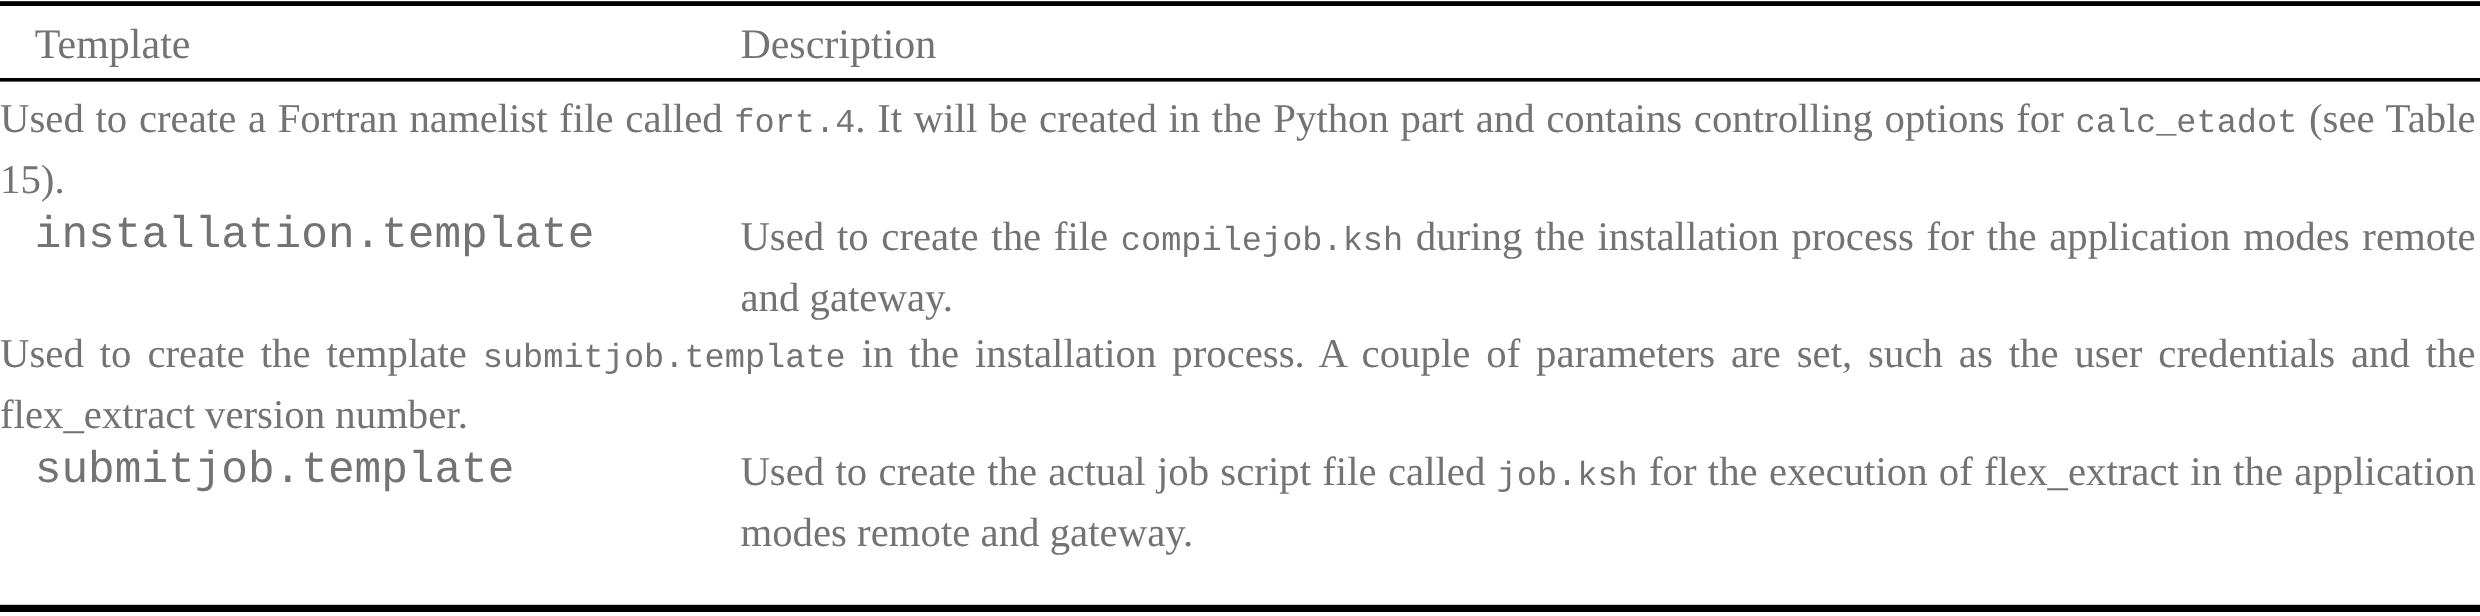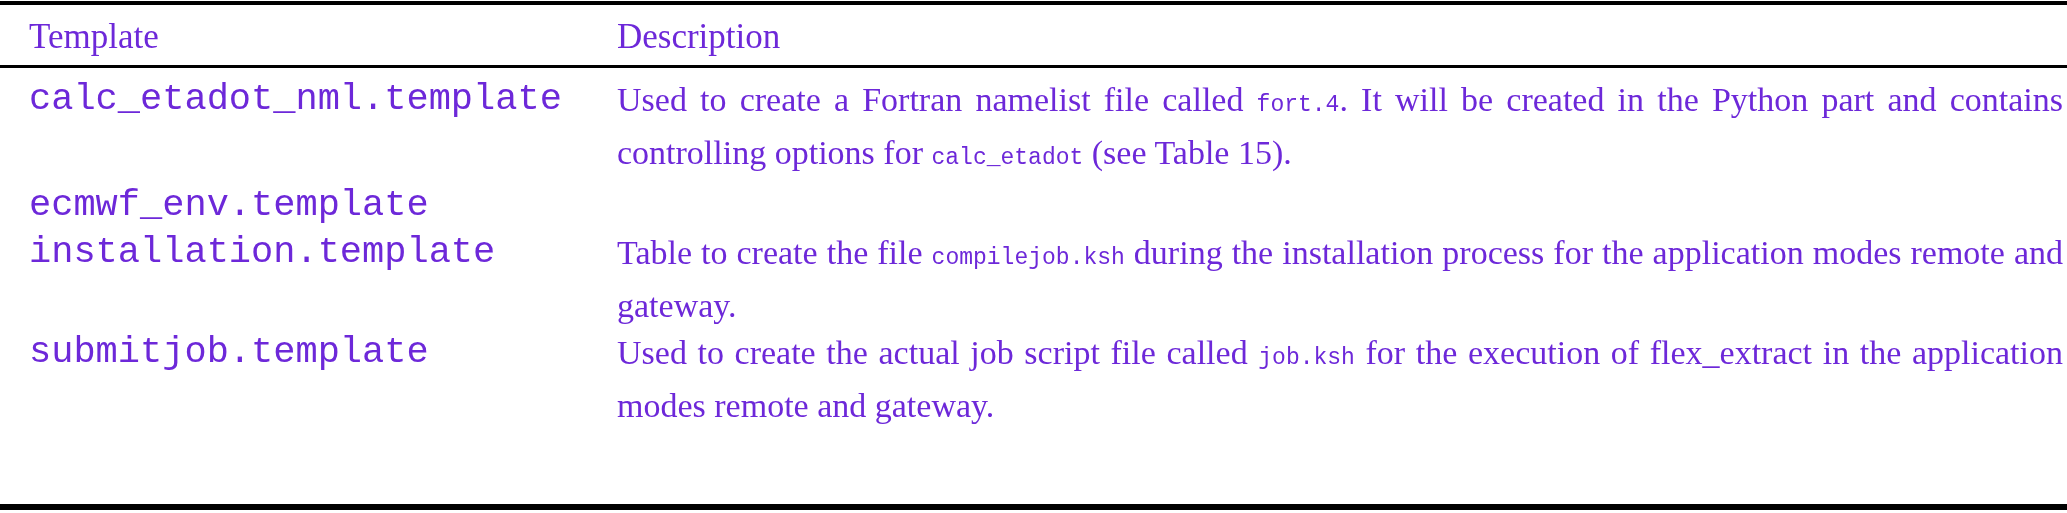--- a/index.html
+++ b/index.html
@@ -5,21 +5,21 @@
   html, body {
     margin: 0;
     padding: 0;
     background: #ffffff;
   }
   .page {
     position: relative;
     width: 2067px;
     height: 513px;
     background: #ffffff;
-    color: #6d28d9;
+    color: #737373;
     font-family: "Liberation Serif", serif;
     font-size: 34px;
     line-height: 47px;
     overflow: hidden;
   }
   .rule {
     background: #000000;
     width: 100%;
   }
   .rule-top { height: 4px; margin-top: 1px; }
@@ -51,50 +51,49 @@
     white-space: nowrap;
     text-align: left;
   }
   .tbody { padding-top: 8px; }
   .mono-name {
     font-family: "Liberation Mono", monospace;
     font-size: 37px;
   }
   .inline-code {
     font-family: "Liberation Mono", monospace;
-    font-size: 23px;
+    font-size: 28px;
   }
 </style>
 </head>
 <body>
 
 <div class="page">
 
   <div class="rule rule-top"></div>
 
   <div class="row header-row">
     <div class="cell-template header-cell">Template</div>
     <div class="cell-desc header-cell">Description</div>
   </div>
 
   <div class="rule rule-mid"></div>
 
   <div class="tbody" id="tbody">
       <div class="row body-row">
-        <div class="cell-template mono-name">calc_etadot_nml.template</div>
         <div class="cell-desc"><span class="serif-text">Used to create a Fortran namelist file called </span><span class="inline-code">fort.4</span><span class="serif-text">. It will be created in the Python part and contains controlling options for </span><span class="inline-code">calc_etadot</span><span class="serif-text"> (see Table 15).</span></div>
       </div>
       <div class="row body-row">
-        <div class="cell-template mono-name">ecmwf_env.template</div>
       </div>
       <div class="row body-row">
         <div class="cell-template mono-name">installation.template</div>
-        <div class="cell-desc"><span class="serif-text">Table to create the file </span><span class="inline-code">compilejob.ksh</span><span class="serif-text"> during the installation process for the application modes remote and gateway.</span></div>
+        <div class="cell-desc"><span class="serif-text">Used to create the file </span><span class="inline-code">compilejob.ksh</span><span class="serif-text"> during the installation process for the application modes remote and gateway.</span></div>
       </div>
       <div class="row body-row">
+        <div class="cell-desc"><span class="serif-text">Used to create the template </span><span class="inline-code">submitjob.template</span><span class="serif-text"> in the installation process. A couple of parameters are set, such as the user credentials and the flex_extract version number.</span></div>
       </div>
       <div class="row body-row">
         <div class="cell-template mono-name">submitjob.template</div>
         <div class="cell-desc"><span class="serif-text">Used to create the actual job script file called </span><span class="inline-code">job.ksh</span><span class="serif-text"> for the execution of flex_extract in the application modes remote and gateway.</span></div>
       </div>
     </div>
 
   <div class="rule rule-bottom"></div>
 
 </div>

